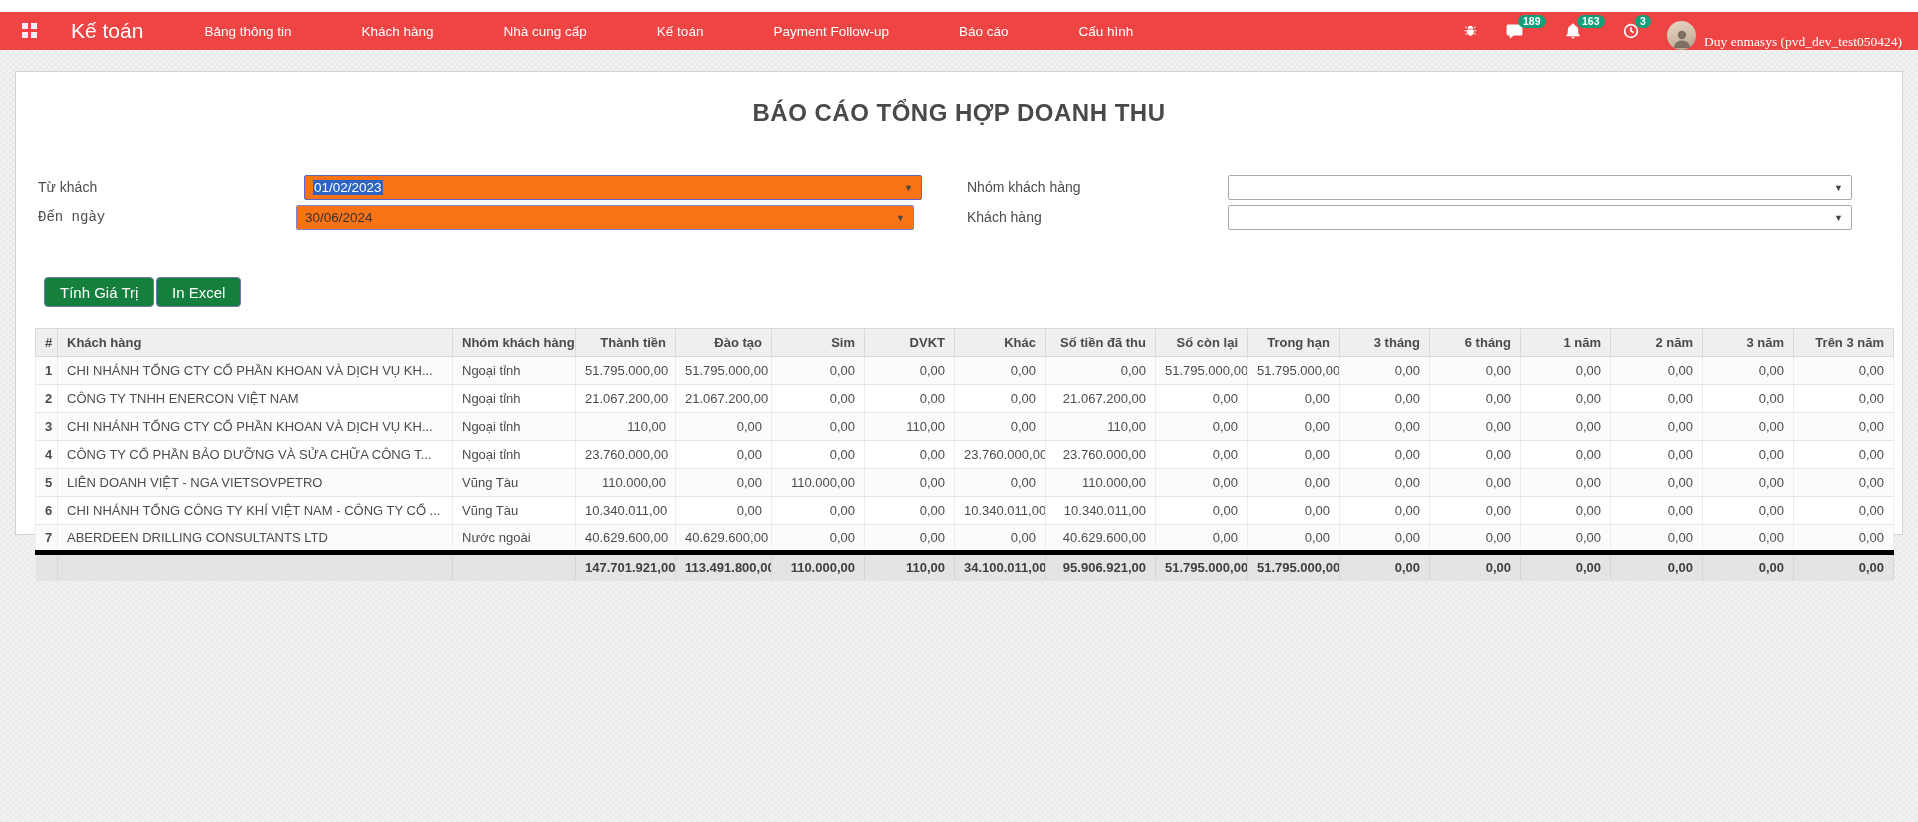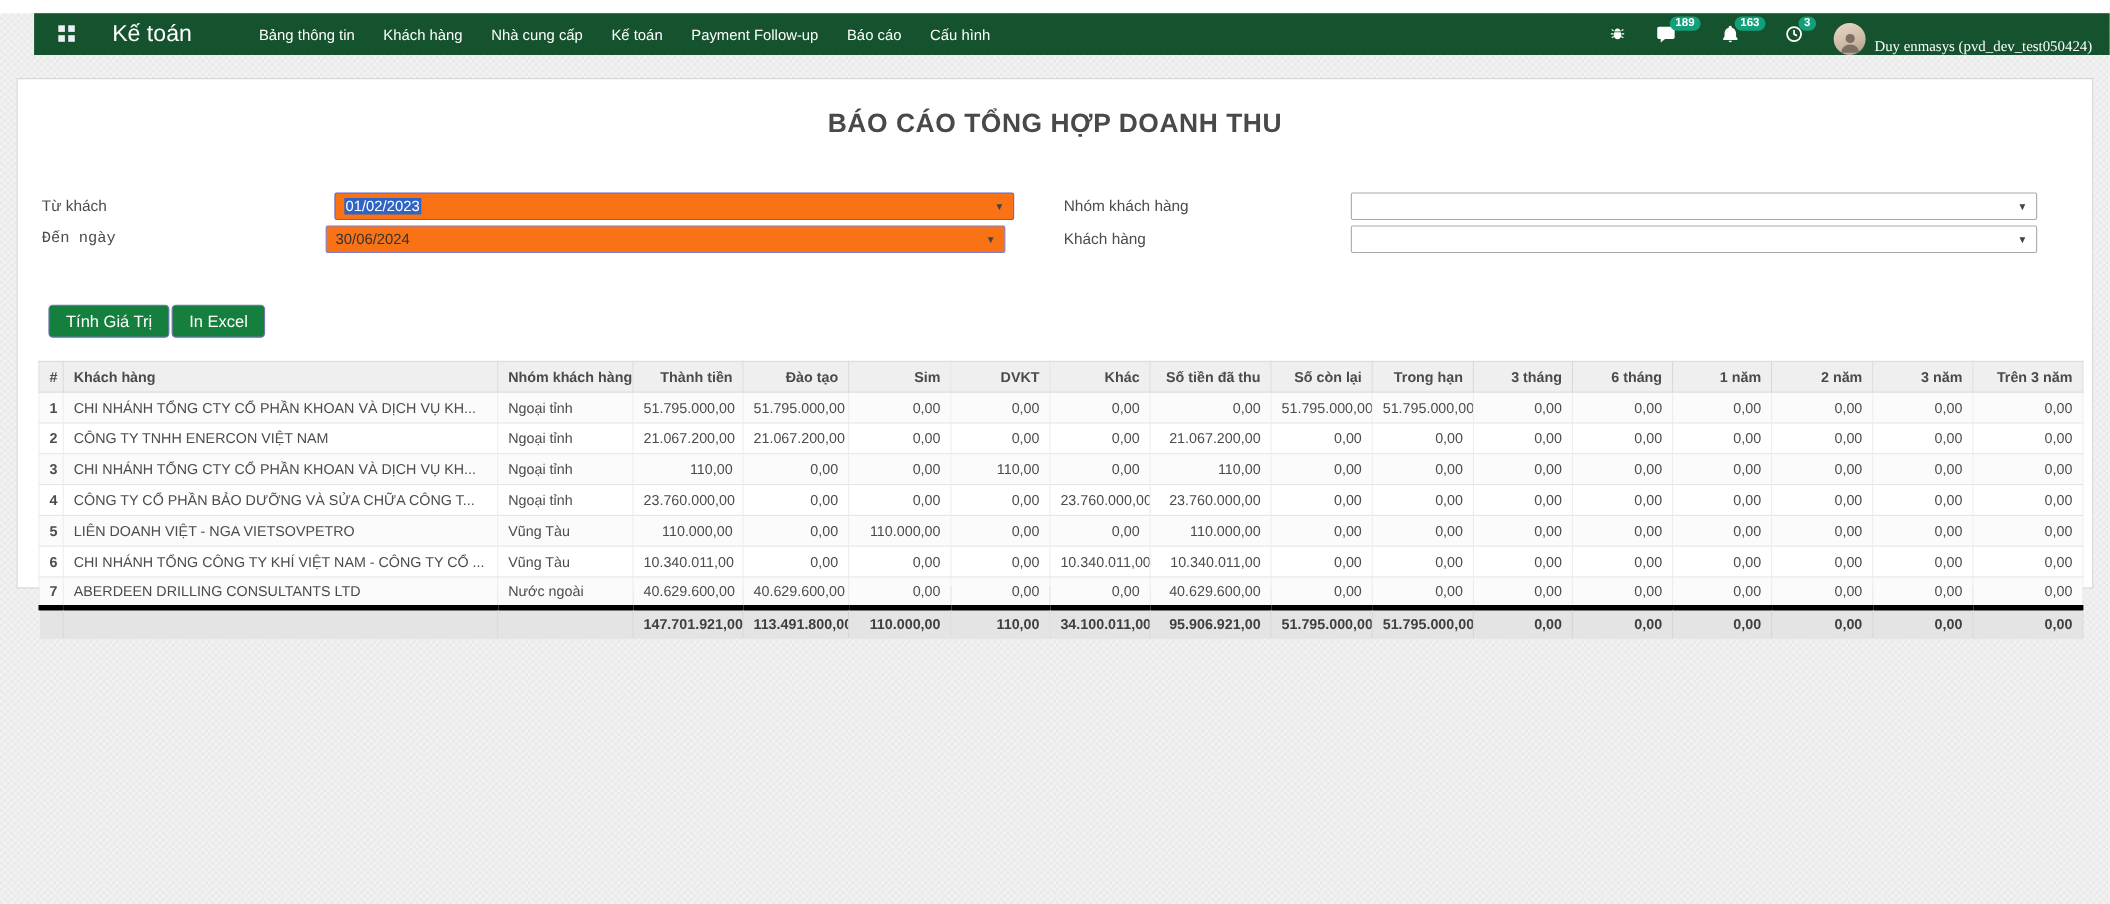--- a/index.html
+++ b/index.html
@@ -11,27 +11,27 @@
       linear-gradient(45deg, rgba(0,0,0,0.03) 25%, transparent 25%, transparent 75%, rgba(0,0,0,0.03) 75%),
       linear-gradient(45deg, rgba(0,0,0,0.03) 25%, transparent 25%, transparent 75%, rgba(0,0,0,0.03) 75%);
     background-size: 6px 6px;
     background-position: 0 0, 3px 3px;
     position: relative;
     color: #4c4c4c;
   }
   .top-white { height: 12px; background: #ffffff; }
   
   .topbar {
-    height: 38px; background: #14532d; display: flex; align-items: center;
-    padding: 0 16px 0 22px; color: #fff; margin-left: 31px;
+    height: 38px; background: #ef4444; display: flex; align-items: center;
+    padding: 0 16px 0 22px; color: #fff;
   }
   .apps-icon { width: 16px; height: 16px; display: grid; grid-template-columns: 6px 6px; grid-template-rows: 6px 6px; gap: 3px; cursor: pointer; flex: none; }
   .apps-icon i { background: #eceef8; display: block; }
   .brand { font-size: 21px; margin-left: 33px; white-space: nowrap; cursor: pointer; }
-  .menu { display: flex; margin-left: 48px; height: 38px; align-items: stretch; }
+  .menu { display: flex; margin-left: 48px; height: 38px; align-items: stretch; gap: 44px; }
   .menu-item { display: flex; align-items: center; padding: 0 13px; font-size: 13.5px; cursor: pointer; white-space: nowrap; }
   .tb-right { margin-left: auto; display: flex; align-items: flex-end; }
   .tb-icon { position: relative; padding: 0 13px; height: 38px; display: flex; align-items: center; cursor: pointer; }
   .badge {
     position: absolute; top: 3px; left: 26px; background: #12a07a; color: #fff;
     font-size: 10.5px; font-weight: bold; line-height: 13px; padding: 0 5px;
     border-radius: 8px; white-space: nowrap;
   }
   .avatar {
     width: 29px; height: 29px; border-radius: 50%; overflow: hidden; flex: none;

